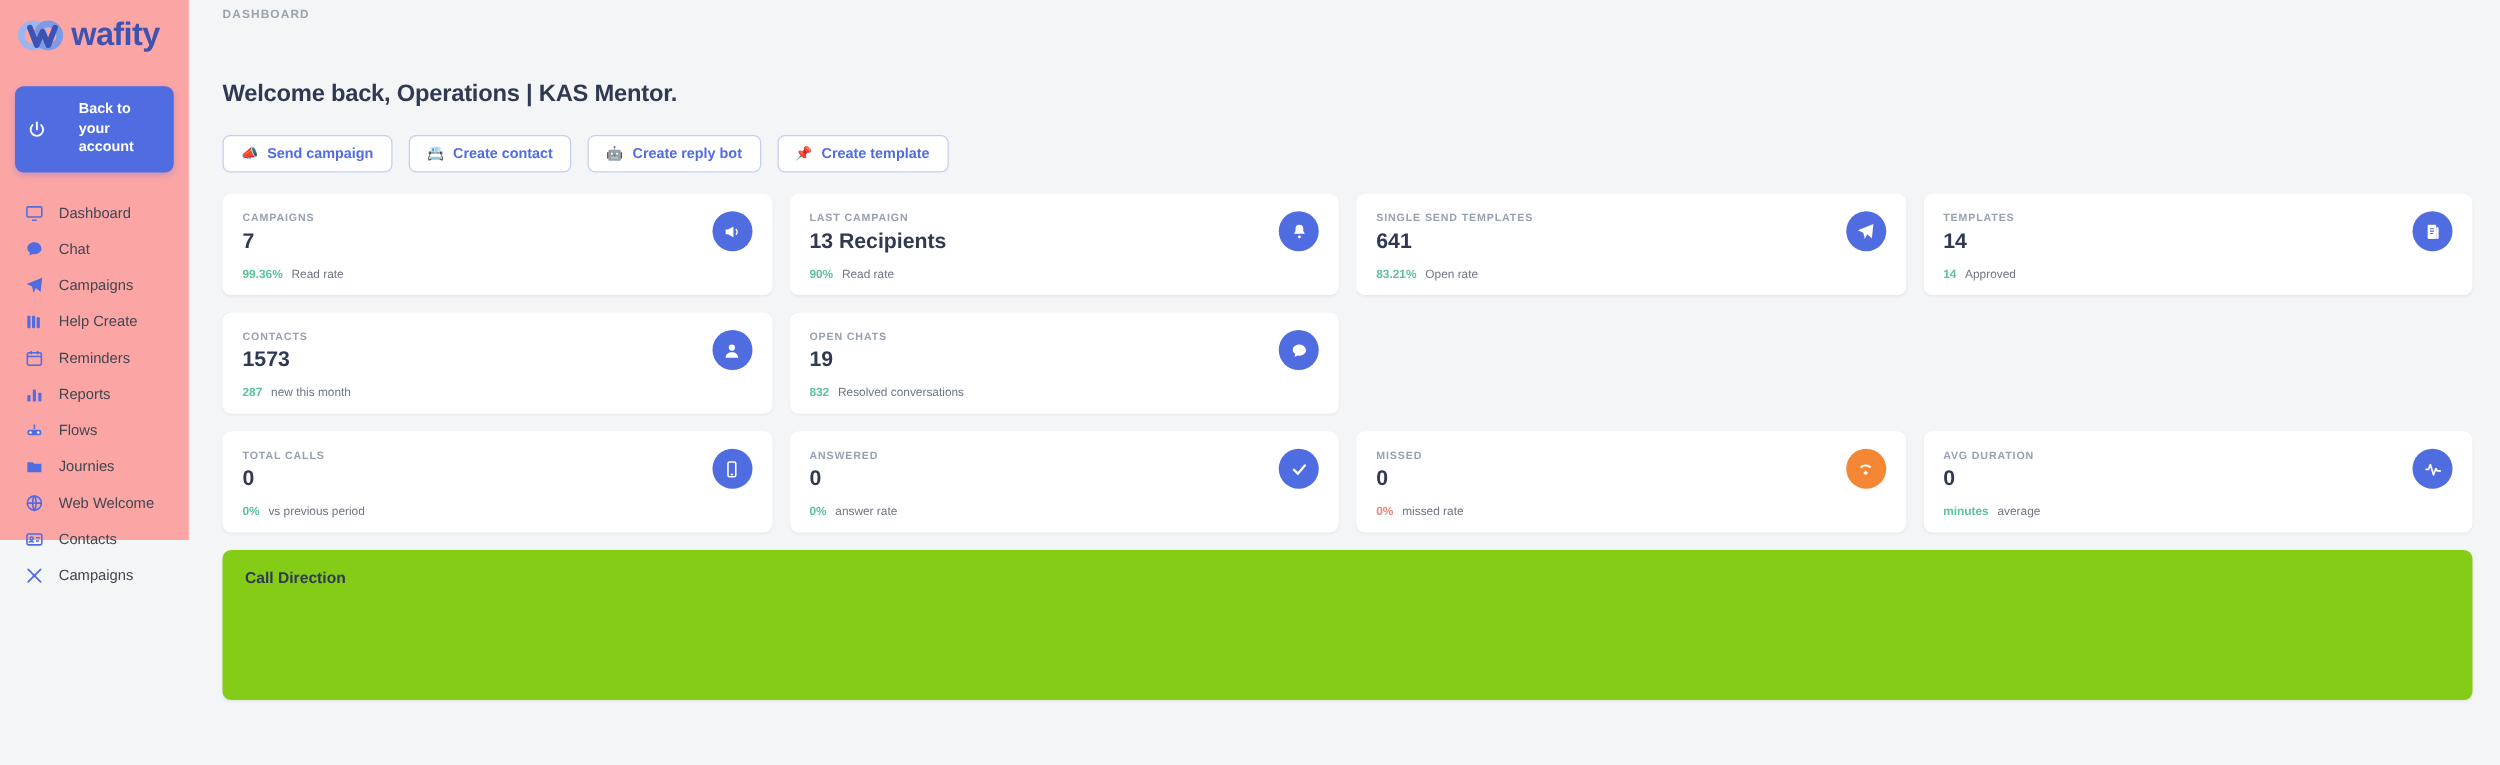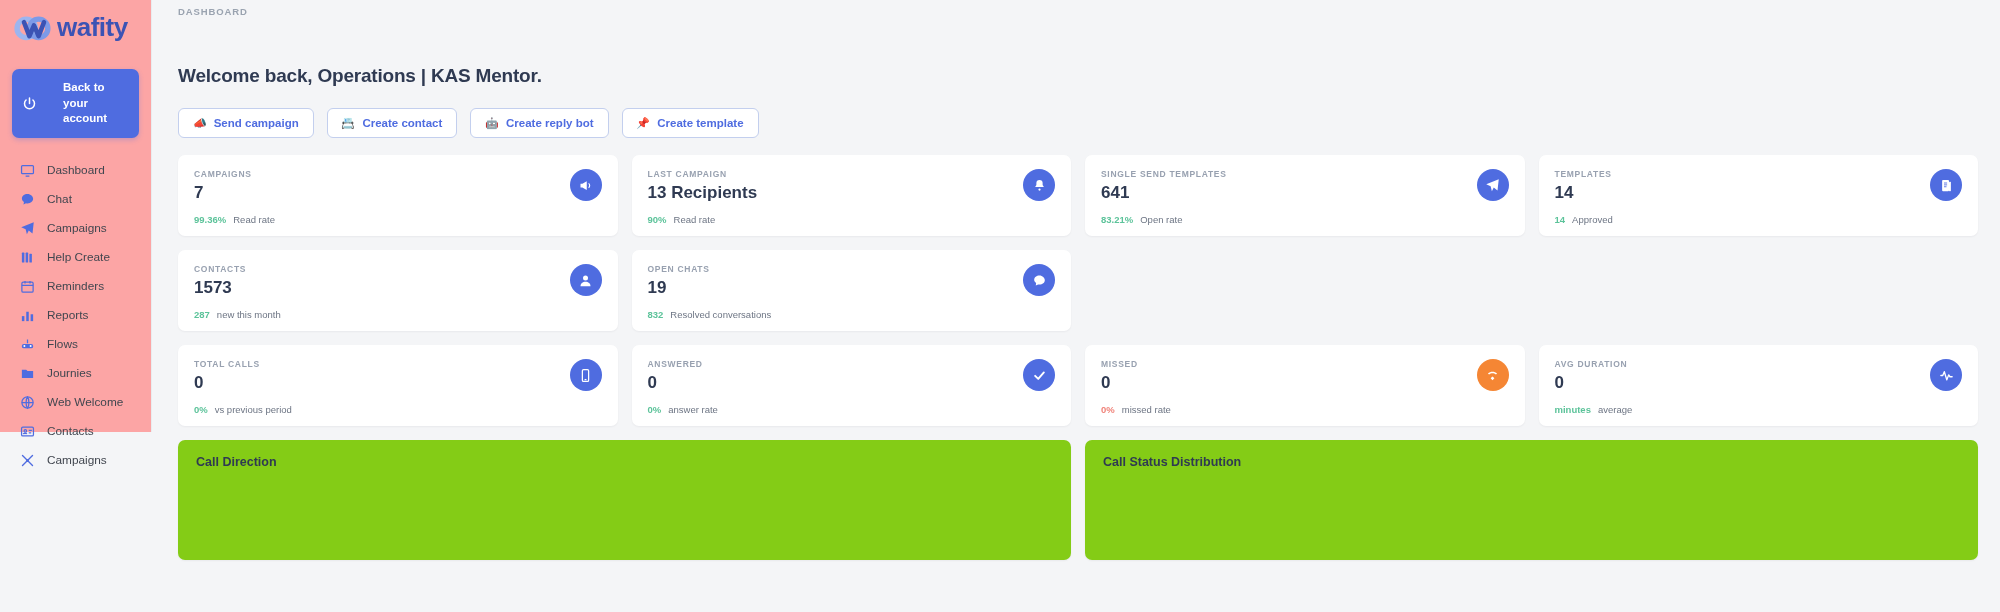--- a/index.html
+++ b/index.html
@@ -385,18 +385,15 @@
               </svg>
             </div>
         </div>
       </div>
     </div>
 
     <div class="charts">
       <div class="chart-card">
         <div class="chart-title">Call Direction</div>
       </div>
-      <div class="chart-card">
-        <div class="chart-title">Call Status Distribution</div>
-      </div>
     </div>
   </section>
 </div>
 
 </body></html>

